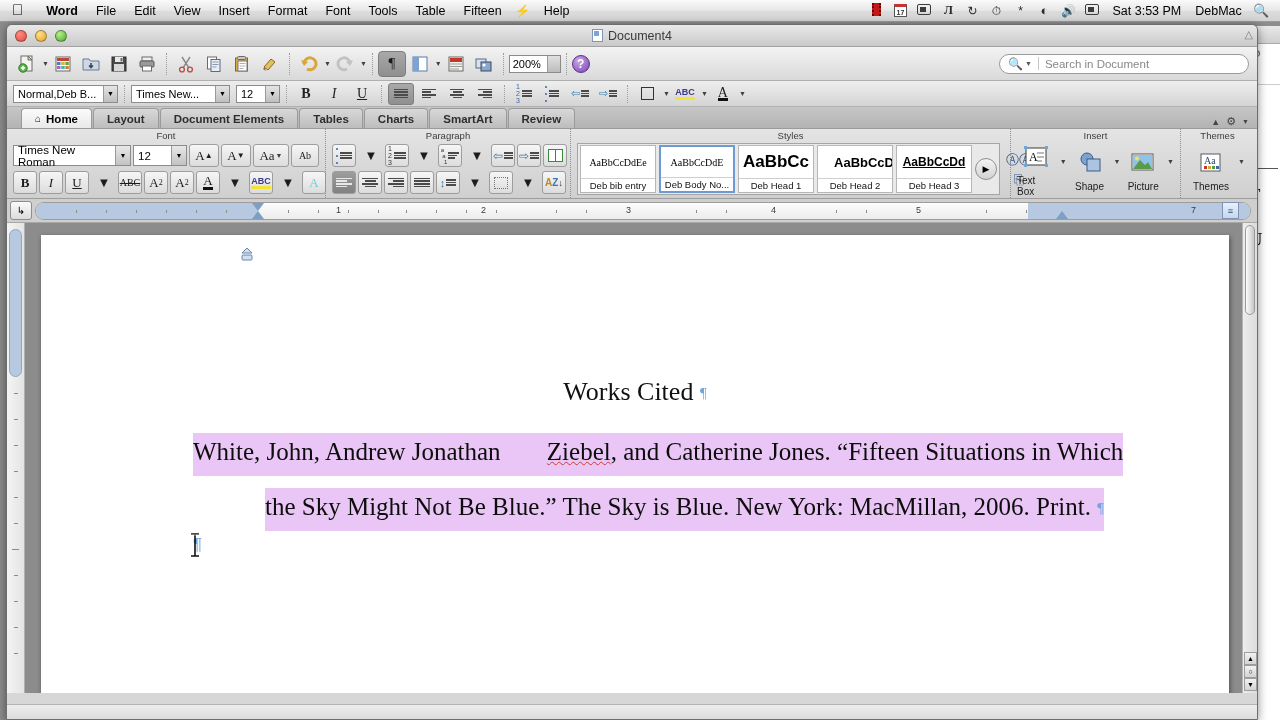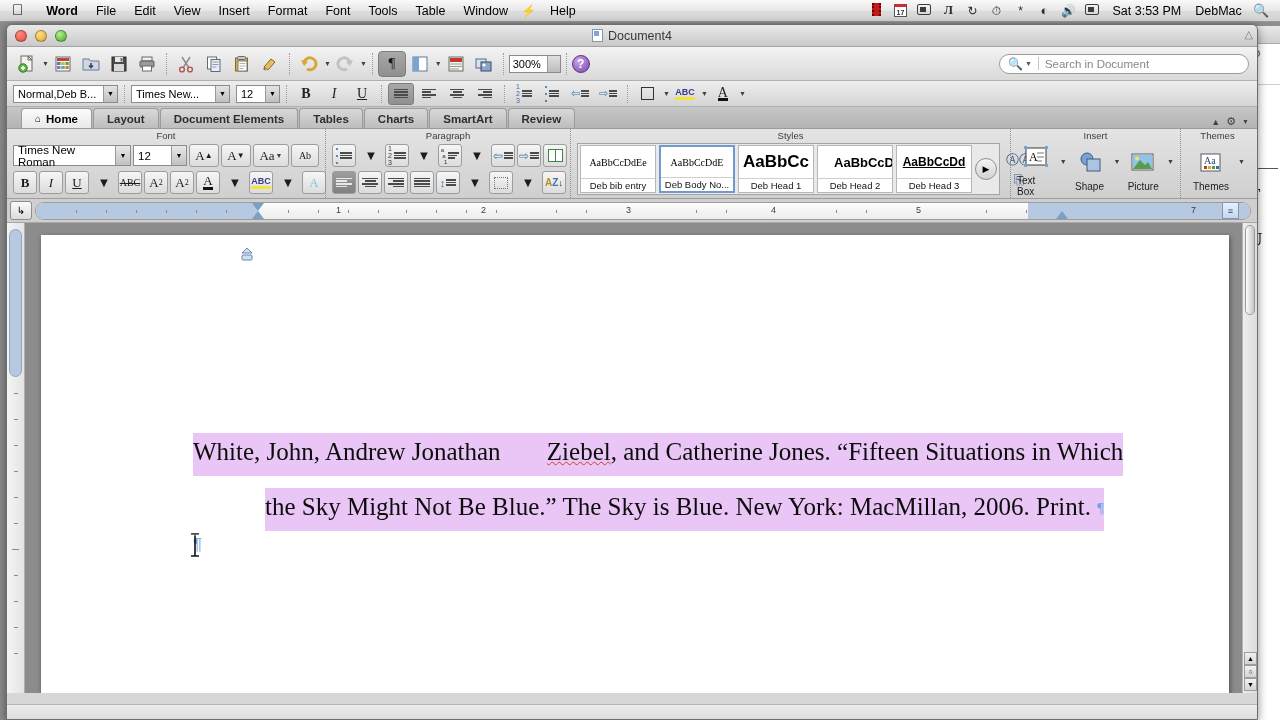--- a/index.html
+++ b/index.html
@@ -263,21 +263,21 @@
     <span class="apple-logo"></span>
     <span class="menu-item app">Word</span>
     <span class="menu-item">File</span>
     <span class="menu-item">Edit</span>
     <span class="menu-item">View</span>
     <span class="menu-item">Insert</span>
     <span class="menu-item">Format</span>
     <span class="menu-item">Font</span>
     <span class="menu-item">Tools</span>
     <span class="menu-item">Table</span>
-    <span class="menu-item">Window</span>
+    <span class="menu-item">Fifteen</span>
     <span class="mb-icon">⚡</span>
     <span class="menu-item">Help</span>
 
     <span class="menubar-right">
       <span class="mb-icon"><span class="icon-red"></span></span>
       <span class="mb-icon"><span class="icon-cal">17</span></span>
       <span class="mb-icon"><span class="icon-box"></span></span>
       <span class="mb-icon" style="font-weight:bold;font-family:'Liberation Serif',serif">Л</span>
       <span class="mb-icon">↻</span>
       <span class="mb-icon">⏱</span>
@@ -413,21 +413,21 @@
       </span>
       <span class="tbtn">
         <svg width="18" height="18" viewBox="0 0 18 18">
             <rect x="1" y="4" width="10" height="9" fill="#d8e2ef" stroke="#5a6a83"></rect>
             <rect x="6" y="7" width="10" height="9" fill="#8aa6cc" stroke="#3a4a63"></rect>
             <circle cx="9" cy="10" r="1.6" fill="#fff"></circle>
           </svg>
       </span>
       <span class="tsep"></span>
       <span class="zoombox">
-        <span class="v">300%</span>
+        <span class="v">200%</span>
         <span class="stp"></span>
       </span>
       <span class="tsep"></span>
       <span class="helpbtn">?</span>
 
       <span class="searchbox">
         <span class="mag">🔍</span>
         <span class="cr">▼</span>
         <span class="div"></span>
         <span>Search in Document</span>
@@ -871,20 +871,24 @@
         <span class="vtick" style="top:326px;width:7px;left:5px"></span>
         <span class="vtick" style="top:352px"></span>
           <span class="vtick" style="top:378px"></span>
         <span class="vtick" style="top:404px"></span>
           <span class="vtick" style="top:430px"></span>
       </div>
 
       <div class="pagewrap">
         <div class="page">
 
+          <div class="doc-title">
+            <span>Works Cited</span>
+            <span class="pilcrow">¶</span>
+          </div>
 
           <div class="bibline" style="left:152px; top:198px;">
             <span class="hl">
               <span>White, John, Andrew Jonathan </span><span class="misspell">Ziebel</span><span>, and Catherine Jones. “Fifteen Situations in Which</span>
             </span>
           </div>
 
           <div class="bibline" style="left:224px; top:253px;">
             <span class="hl">
               <span>the Sky Might Not Be Blue.” </span><span class="ital">The Sky is Blue</span><span>. New York: MacMillan, 2006. Print. </span><span class="pilcrow">¶</span>

